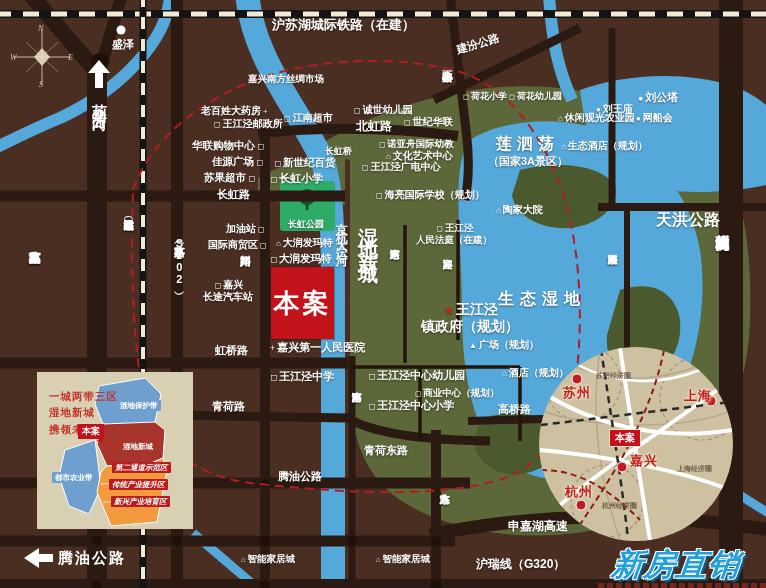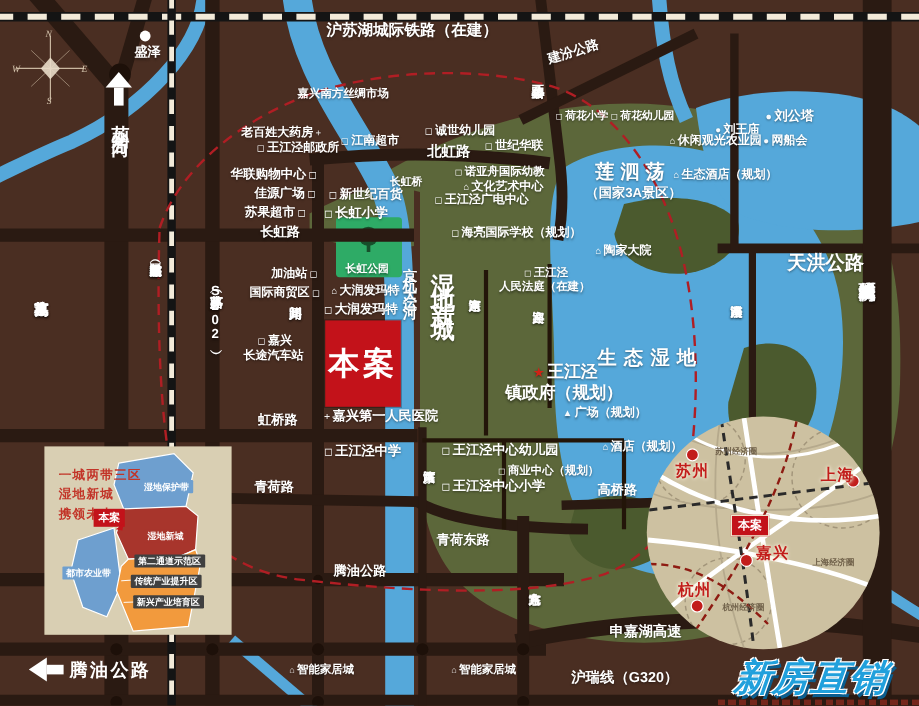--- a/index.html
+++ b/index.html
@@ -31,21 +31,21 @@
   #site-box{position:absolute;left:271px;top:267px;width:63px;height:72px;z-index:6;
     background:#c3121a;display:flex;align-items:center;justify-content:center;
     color:#fff;font-size:26px;font-weight:800;letter-spacing:3px;box-shadow:0 0 0 1px rgba(0,0,0,.25);}
   
   #plan{position:absolute;left:37px;top:372px;width:156px;height:157px;background:#d9cfb3;z-index:6;}
   #plan-title{position:absolute;left:12px;top:16px;color:#c23428;font-weight:800;font-size:10.5px;
     white-space:pre-line;line-height:1.55;letter-spacing:1px;}
   .plan-lbl{position:absolute;font-size:7.5px;color:#fff;font-weight:700;padding:1px 3px;
     border-radius:1px;white-space:nowrap;line-height:1.2;}
   .plan-lbl.blue{background:#6e9fcf;}  .plan-lbl.red{background:#a8352c;}
-  .plan-lbl.orange{background:#404040;}
+  .plan-lbl.orange{background:#b91c1c;font-style:italic;}
   #plan-tag{position:absolute;left:41px;top:52px;background:#c3121a;color:#fff;font-size:9px;
     font-weight:800;padding:1px 4px;}
   #plan-tag::after{content:"";position:absolute;right:-2px;bottom:-7px;
     border:4px solid transparent;border-top-color:#c3121a;transform:rotate(-35deg);}
   
   .city-lbl{position:absolute;z-index:7;color:#c21d1b;font-weight:800;font-size:13px;
     letter-spacing:1px;white-space:nowrap;
     text-shadow:0 0 2px #efe6cf,0 0 3px #efe6cf,0 0 4px #efe6cf;}
   .econ-lbl{position:absolute;z-index:7;color:#6f6049;font-weight:700;font-size:7px;white-space:nowrap;}
   #region-tag{position:absolute;left:609px;top:429px;z-index:7;background:#c3121a;color:#fff;

